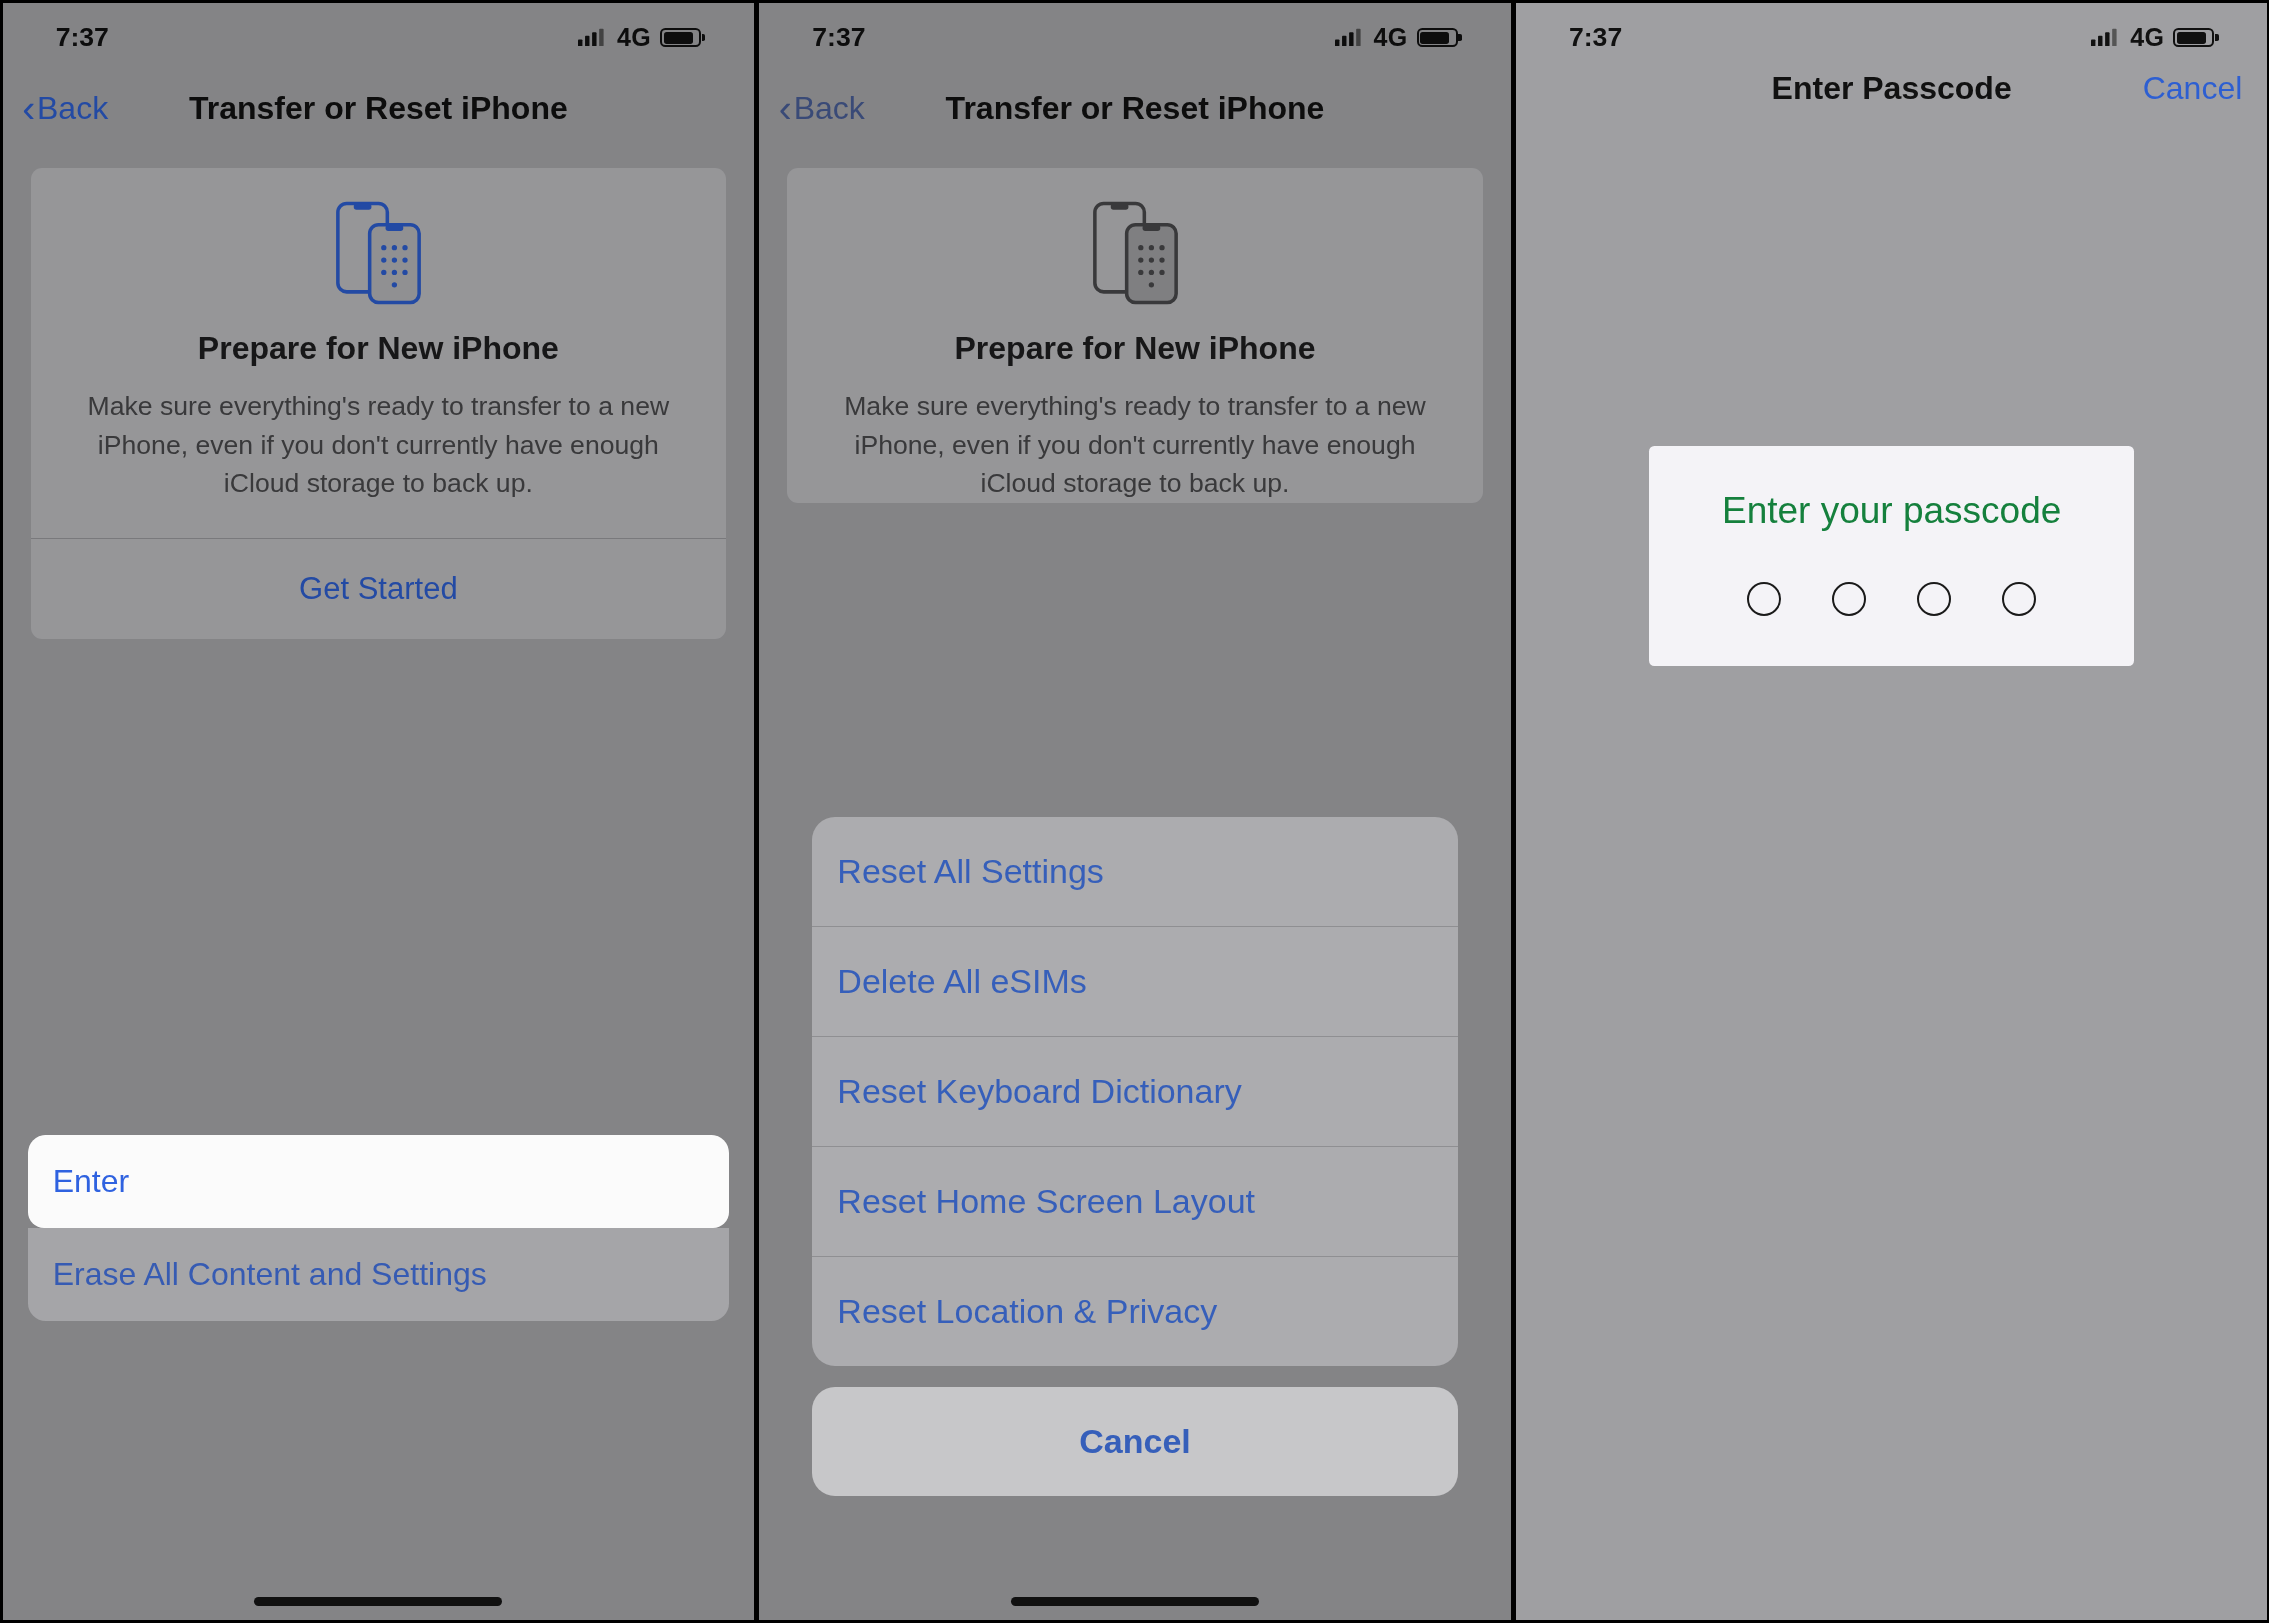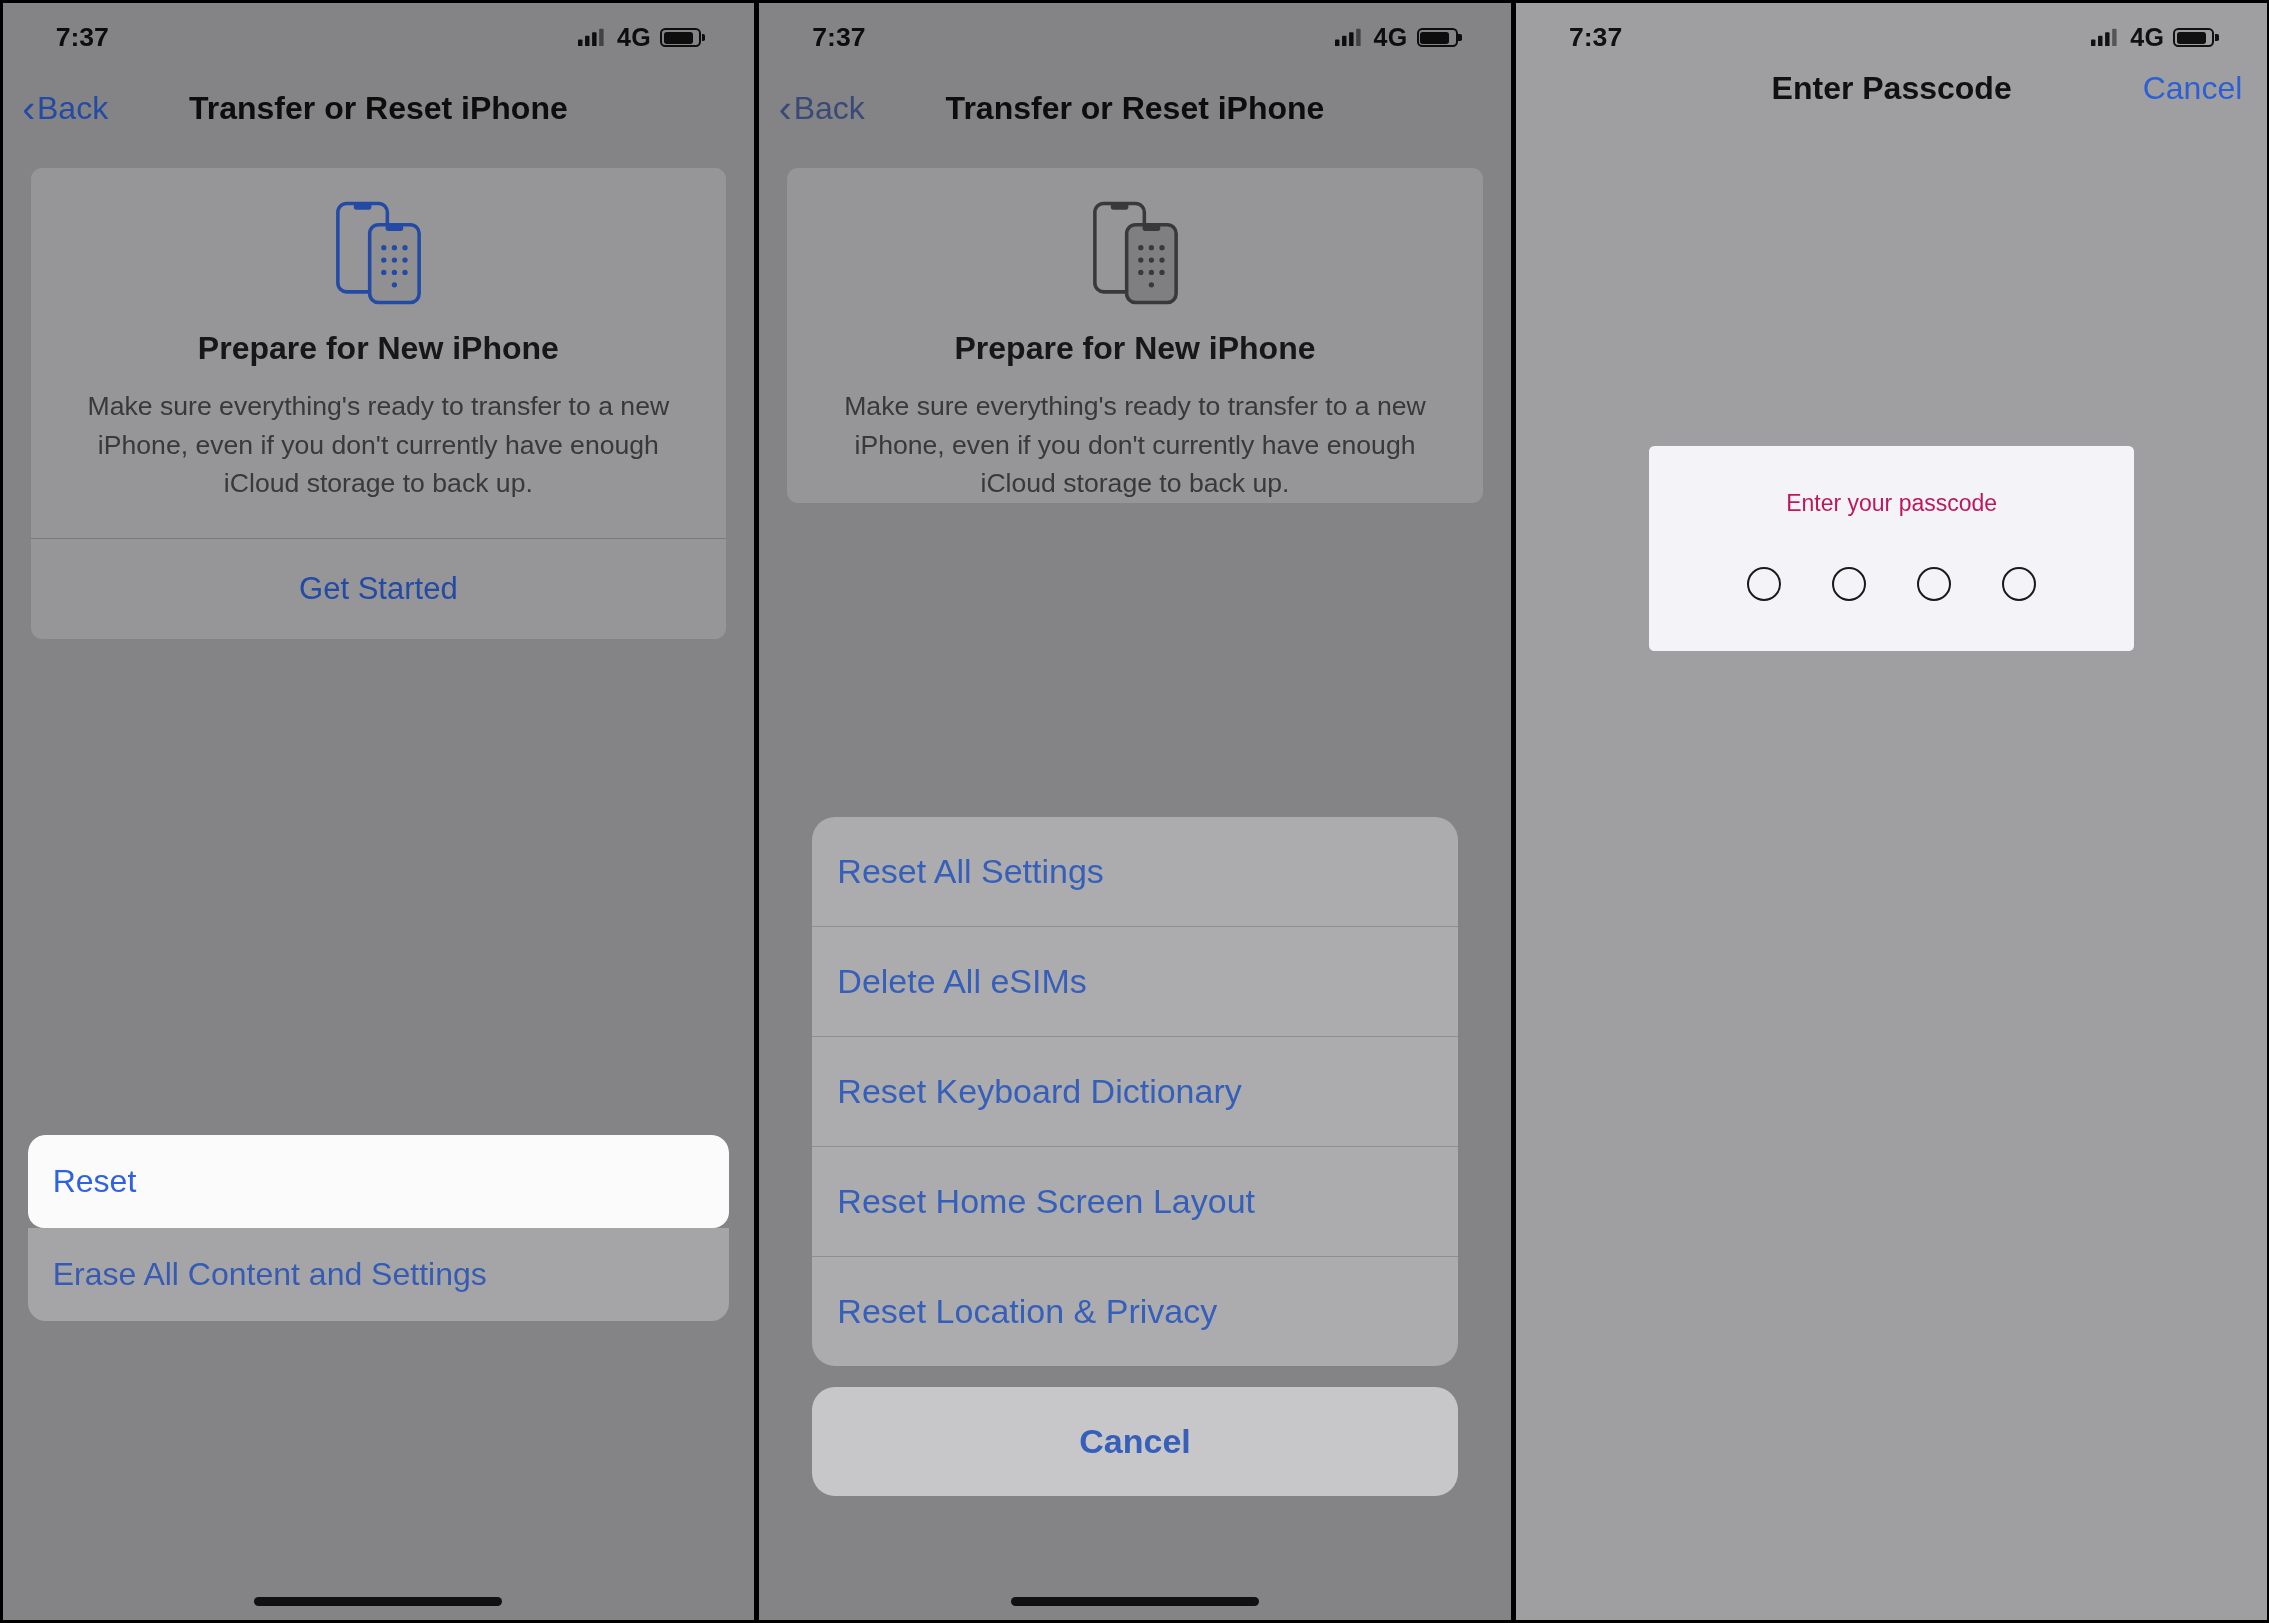--- a/index.html
+++ b/index.html
@@ -191,22 +191,22 @@
     position: absolute;
     left: 133px; right: 133px;
     top: 443px;
     background: #f4f3f7;
     border-radius: 5.3px;
     padding: 44px 26.6px 50px 26.6px;
     text-align: center;
     z-index: 100;
   }
   .passcode-title {
-    font-size: 23px;
-    color: #be185d;
+    font-size: 37px;
+    color: #15803d;
     text-align: center;
   }
   .dots {
     display: flex;
     justify-content: center;
     gap: 51px;
     margin-top: 50px;
   }
   .dot {
     width: 34px; height: 34px;
@@ -280,21 +280,21 @@
     </div>
     <div class="card-title">Prepare for New iPhone</div>
     <div class="card-desc">Make sure everything's ready to transfer to a new iPhone, even if you don't currently have enough iCloud storage to back up.</div>
     <div class="card-sep"></div>
     <div class="card-link">Get Started</div>
   </div>
 
   <div class="spacer-phone1"></div>
 
   <div class="list" style="position:relative;z-index:100;">
-    <div class="list-item highlight">Reset</div>
+    <div class="list-item highlight">Enter</div>
     <div class="list-item muted">Erase All Content and Settings</div>
   </div>
 
   <div class="home-indicator"></div>
 </div>
 
 <div class="phone dim">
   <div class="status-bar">
     <span>7:37</span>
     <span class="status-right">

